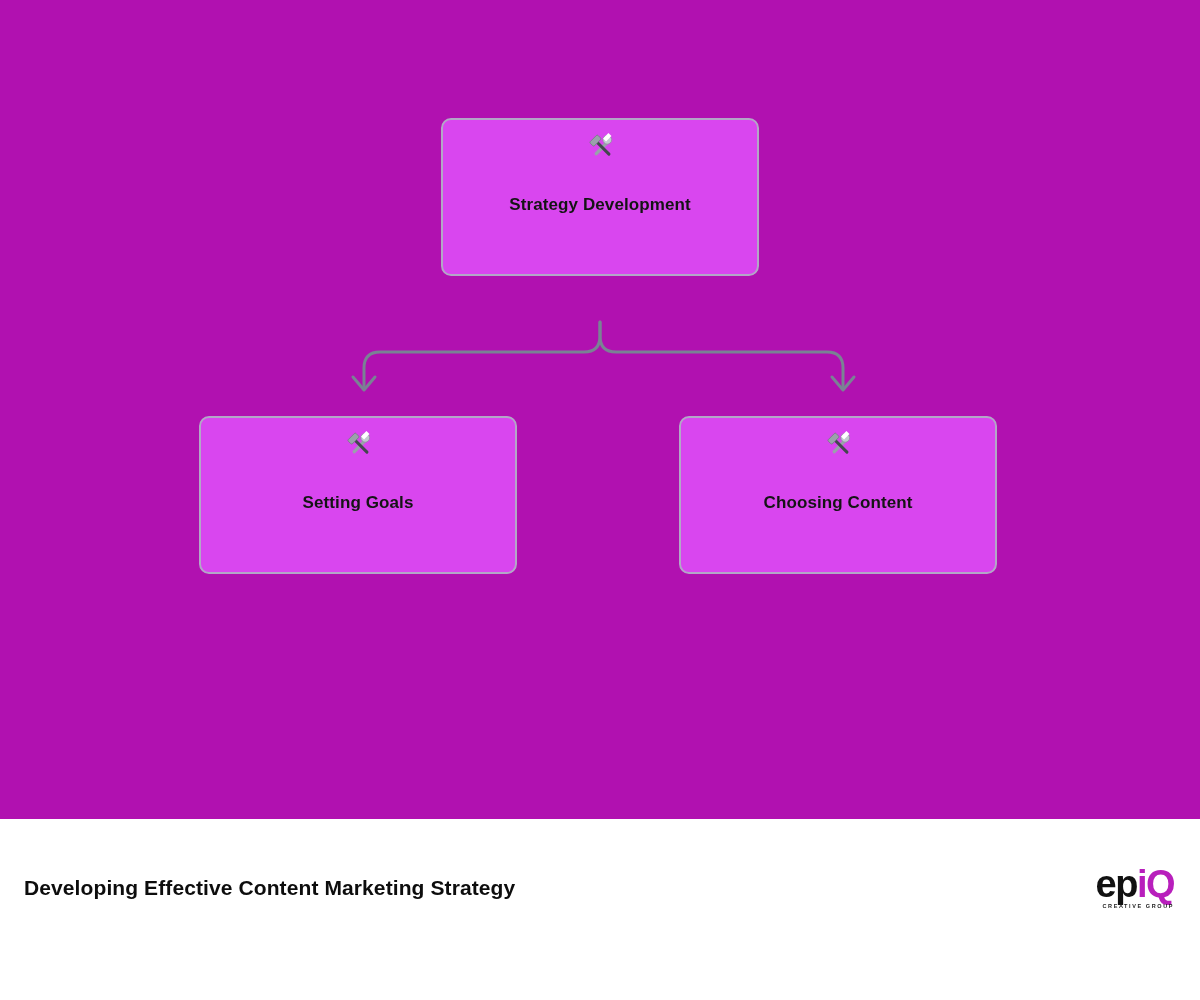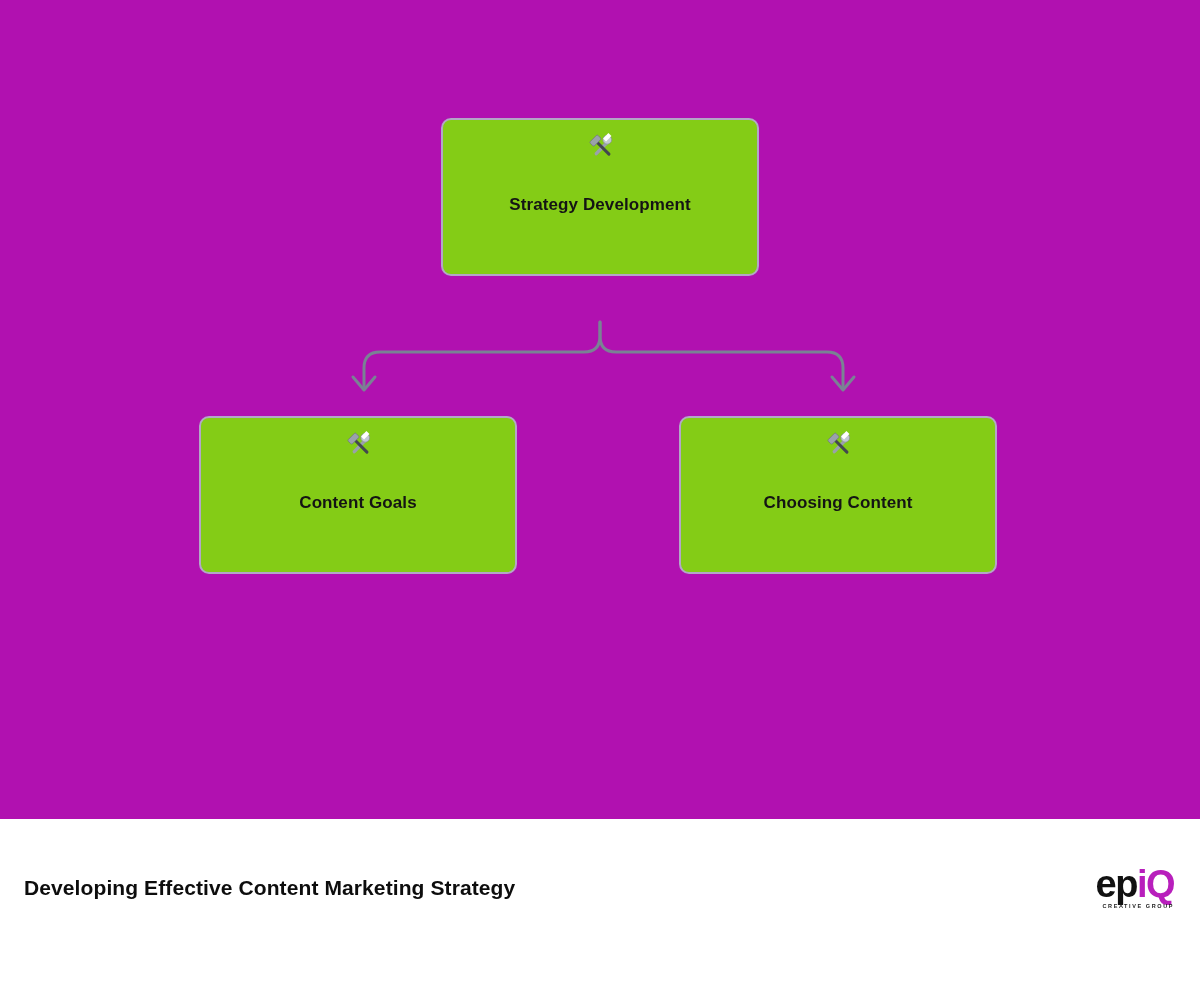--- a/index.html
+++ b/index.html
@@ -26,21 +26,21 @@
   .connectors {
     position: absolute;
     top: 0; left: 0;
     pointer-events: none;
   }
   .node {
     position: absolute;
     width: 318px;
     height: 158px;
     box-sizing: border-box;
-    background: #84cc16;
+    background: #d946ef;
     border: 2px solid #B3A7C7;
     border-radius: 10px;
     display: flex;
     flex-direction: column;
     align-items: center;
     padding-top: 13px;
   }
   .node-root  { left: 441px; top: 118px; }
   .node-left  { left: 199px; top: 416px; }
   .node-right { left: 679px; top: 416px; }
@@ -138,21 +138,21 @@
     <div class="node node-left" style="border-color: rgb(179, 167, 199);">
       <span class="node-icon">
         <svg viewBox="0 0 32 32" width="27" height="27">
           <path d="M25.5 9.5 L11 24.5" stroke="#9AA1AB" stroke-width="4" stroke-linecap="round" fill="none"></path>
           <circle cx="24" cy="8" r="5.2" fill="#C3C9D1" stroke="#878E98" stroke-width="0.8"></circle>
           <rect x="21.5" y="0.5" width="5" height="9" transform="rotate(45 24 5)" fill="#ffffff"></rect>
           <path d="M10.5 9.5 L26 25" stroke="#43474E" stroke-width="3.6" stroke-linecap="round" fill="none"></path>
           <rect x="3.5" y="5.5" width="13" height="7" rx="1.5" transform="rotate(-45 10 9)" fill="#9AA1AB" stroke="#6E747D" stroke-width="0.8"></rect>
         </svg>
       </span>
-      <span class="node-label">Content Goals</span>
+      <span class="node-label">Setting Goals</span>
     </div>
 
     <div class="node node-right" style="border-color: rgb(179, 167, 199);">
       <span class="node-icon">
         <svg viewBox="0 0 32 32" width="27" height="27">
           <path d="M25.5 9.5 L11 24.5" stroke="#9AA1AB" stroke-width="4" stroke-linecap="round" fill="none"></path>
           <circle cx="24" cy="8" r="5.2" fill="#C3C9D1" stroke="#878E98" stroke-width="0.8"></circle>
           <rect x="21.5" y="0.5" width="5" height="9" transform="rotate(45 24 5)" fill="#ffffff"></rect>
           <path d="M10.5 9.5 L26 25" stroke="#43474E" stroke-width="3.6" stroke-linecap="round" fill="none"></path>
           <rect x="3.5" y="5.5" width="13" height="7" rx="1.5" transform="rotate(-45 10 9)" fill="#9AA1AB" stroke="#6E747D" stroke-width="0.8"></rect>

